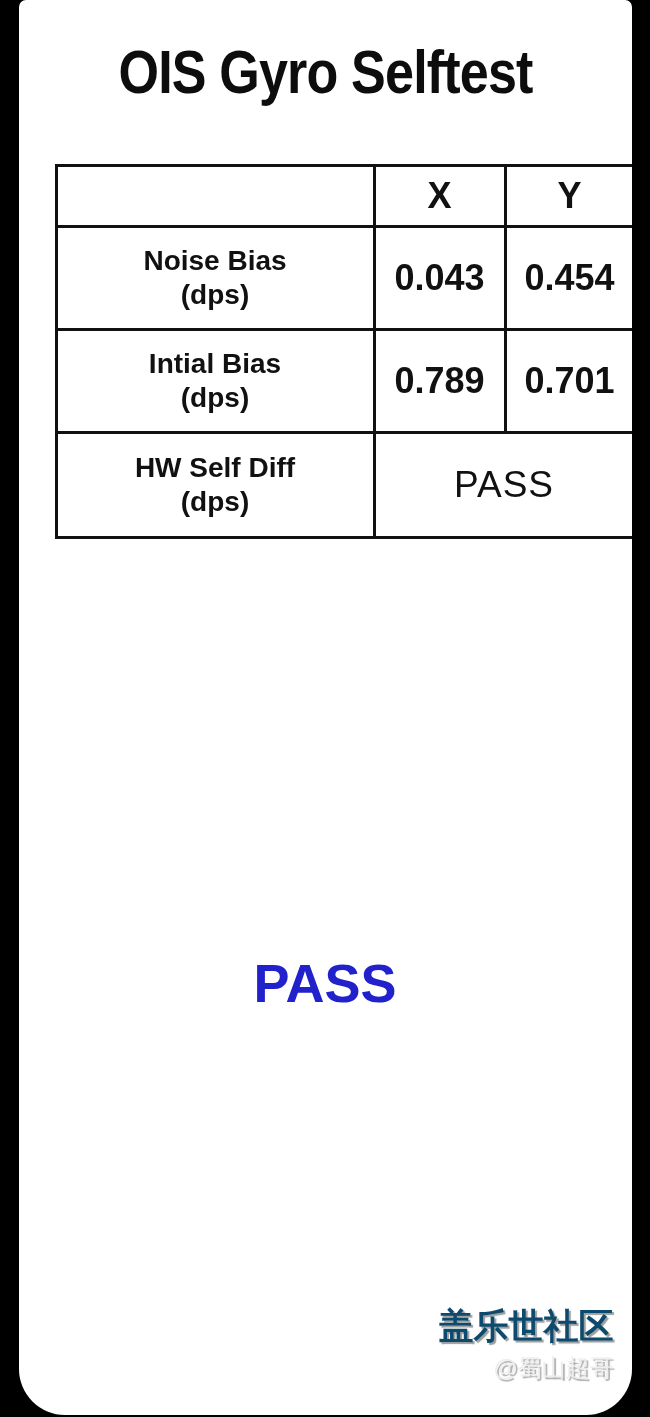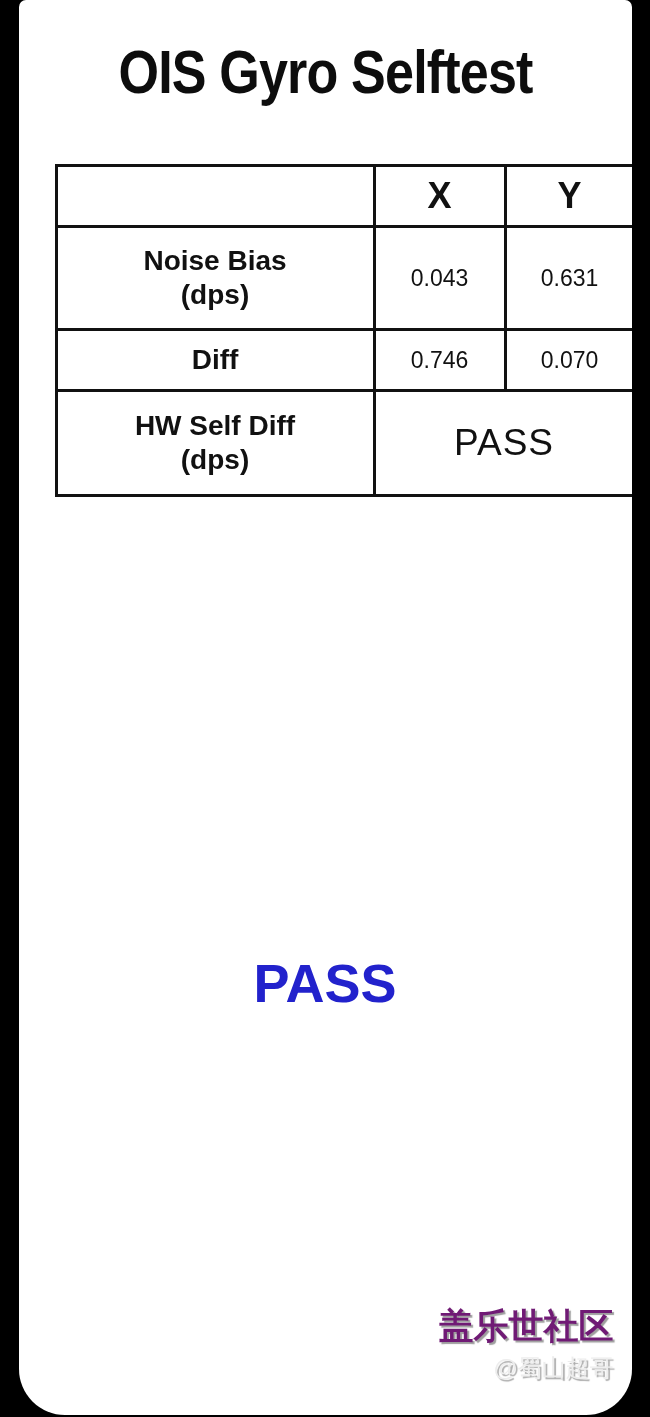--- a/index.html
+++ b/index.html
@@ -48,41 +48,41 @@
   }
   .col-label { width: 318px; }
   .col-x { width: 131px; }
   .col-y { width: 129px; }
   .r-head td { height: 58px; }
   .r-tall td { height: 100px; }
   .r-short td { height: 58px; }
   .r-hw td { height: 102px; }
   .hdr { font-size: 36px; font-weight: bold; }
   .lbl { font-size: 28px; font-weight: bold; line-height: 1.22; }
-  .val { font-size: 23px; font-weight: normal; color: #1a1a1a; }
+  .val { font-size: 36px; font-weight: bold; color: #1a1a1a; }
   .pass-cell { font-size: 37px; font-weight: normal; color: #2222cc; letter-spacing: 1px; }
   .big-pass {
     position: absolute;
     top: 952px; left: 0; width: 100%;
     text-align: center;
     font-size: 54px;
     font-weight: bold;
     color: #2222cc;
     letter-spacing: 0px;
   }
   .watermark {
     position: absolute;
     top: 1306px; right: 18px;
     text-align: right;
     line-height: 1.15;
   }
   .wm-line1 {
     font-size: 35px;
     font-weight: bold;
-    color: #701a75;
+    color: #0c4a6e;
     text-shadow: 2px 2px 1px #9e9e9e;
     white-space: nowrap;
   }
   .wm-line2 {
     font-size: 24px;
     font-weight: normal;
     color: #ededed;
     text-shadow: 2px 2px 1px #ababab;
     margin-top: 8px;
     white-space: nowrap;
@@ -107,29 +107,29 @@
           <td class="lbl"></td>
           <td class="hdr">X</td>
           <td class="hdr">Y</td>
         </tr>
         <tr class="r-tall">
           <td class="lbl">
             <div>Noise Bias</div>
             <div>(dps)</div>
           </td>
           <td class="val">0.043</td>
-          <td class="val">0.631</td>
+          <td class="val">0.454</td>
         </tr>
-        <tr class="r-short">
+        <tr class="r-tall">
           <td class="lbl">
-            <div>Diff</div>
-            <div></div>
+            <div>Intial Bias</div>
+            <div>(dps)</div>
           </td>
-          <td class="val">0.746</td>
-          <td class="val">0.070</td>
+          <td class="val">0.789</td>
+          <td class="val">0.701</td>
         </tr>
         <tr class="r-hw">
           <td class="lbl">
             <div>HW Self Diff</div>
             <div>(dps)</div>
           </td>
           <td class="pass-cell" colspan="2">PASS</td>
         </tr>
       </tbody>
     </table>

